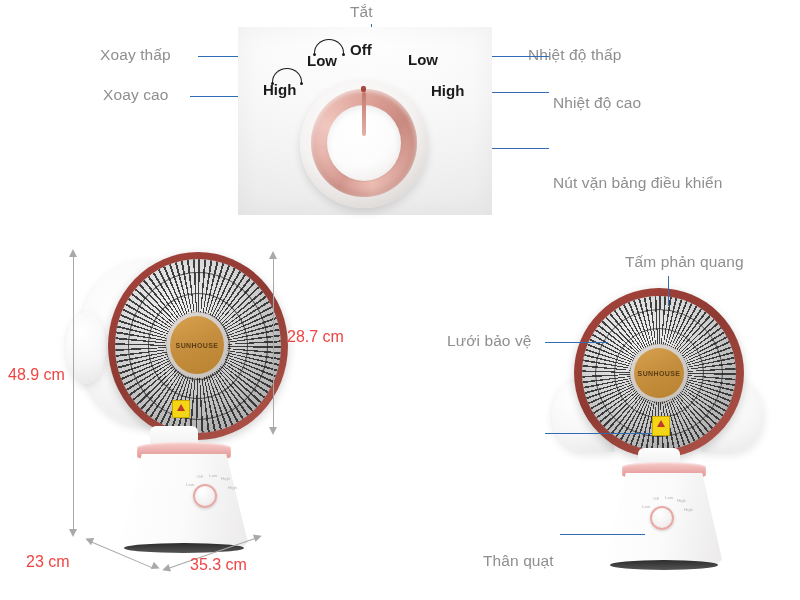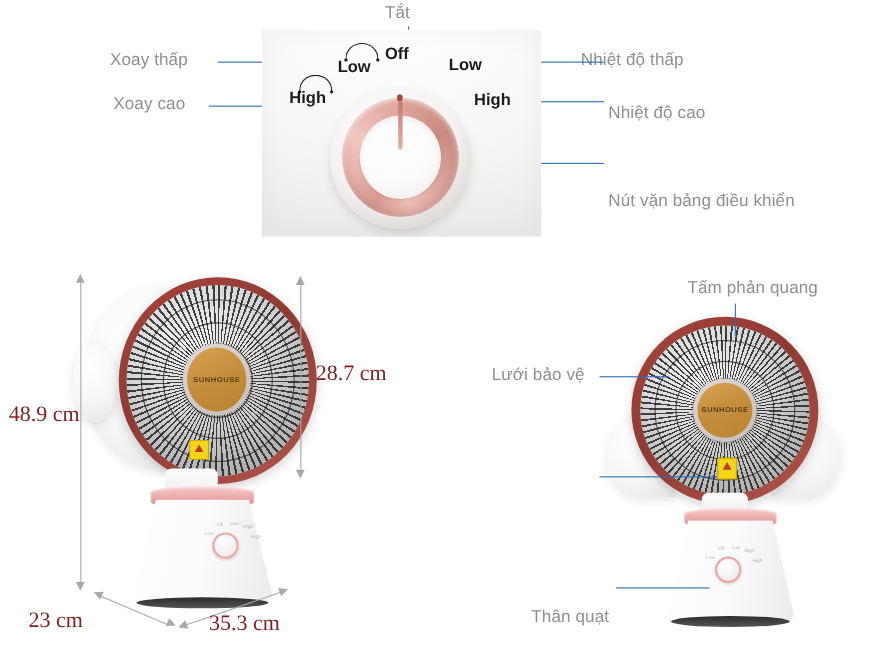--- a/index.html
+++ b/index.html
@@ -193,22 +193,22 @@
     font-family:"Liberation Sans", sans-serif; white-space:nowrap;
   }
 
   
   .dimline { position:absolute; background:#a9a9a9; }
   .dimline.v { width:1.1px; }
   .arrowhead { position:absolute; width:0; height:0; }
   .ah-up    { border-left:4.2px solid transparent; border-right:4.2px solid transparent; border-bottom:8px solid #a9a9a9; }
   .ah-down  { border-left:4.2px solid transparent; border-right:4.2px solid transparent; border-top:8px solid #a9a9a9; }
   .dimtext {
-    position:absolute; color:#7f1d1d; font-size:20px;
-    font-family:Liberation Serif, serif; white-space:nowrap;
+    position:absolute; color:#ef4444; font-size:16px;
+    font-family:Liberation Sans, sans-serif; white-space:nowrap;
   }
   .diag { position:absolute; transform-origin: 0 50%; height:1.1px; background:#a9a9a9; }
   .diagAh { position:absolute; width:0;height:0;
     border-top:4.2px solid transparent; border-bottom:4.2px solid transparent; }
 </style>
 </head>
 <body>
 
 <div id="stage">
 

